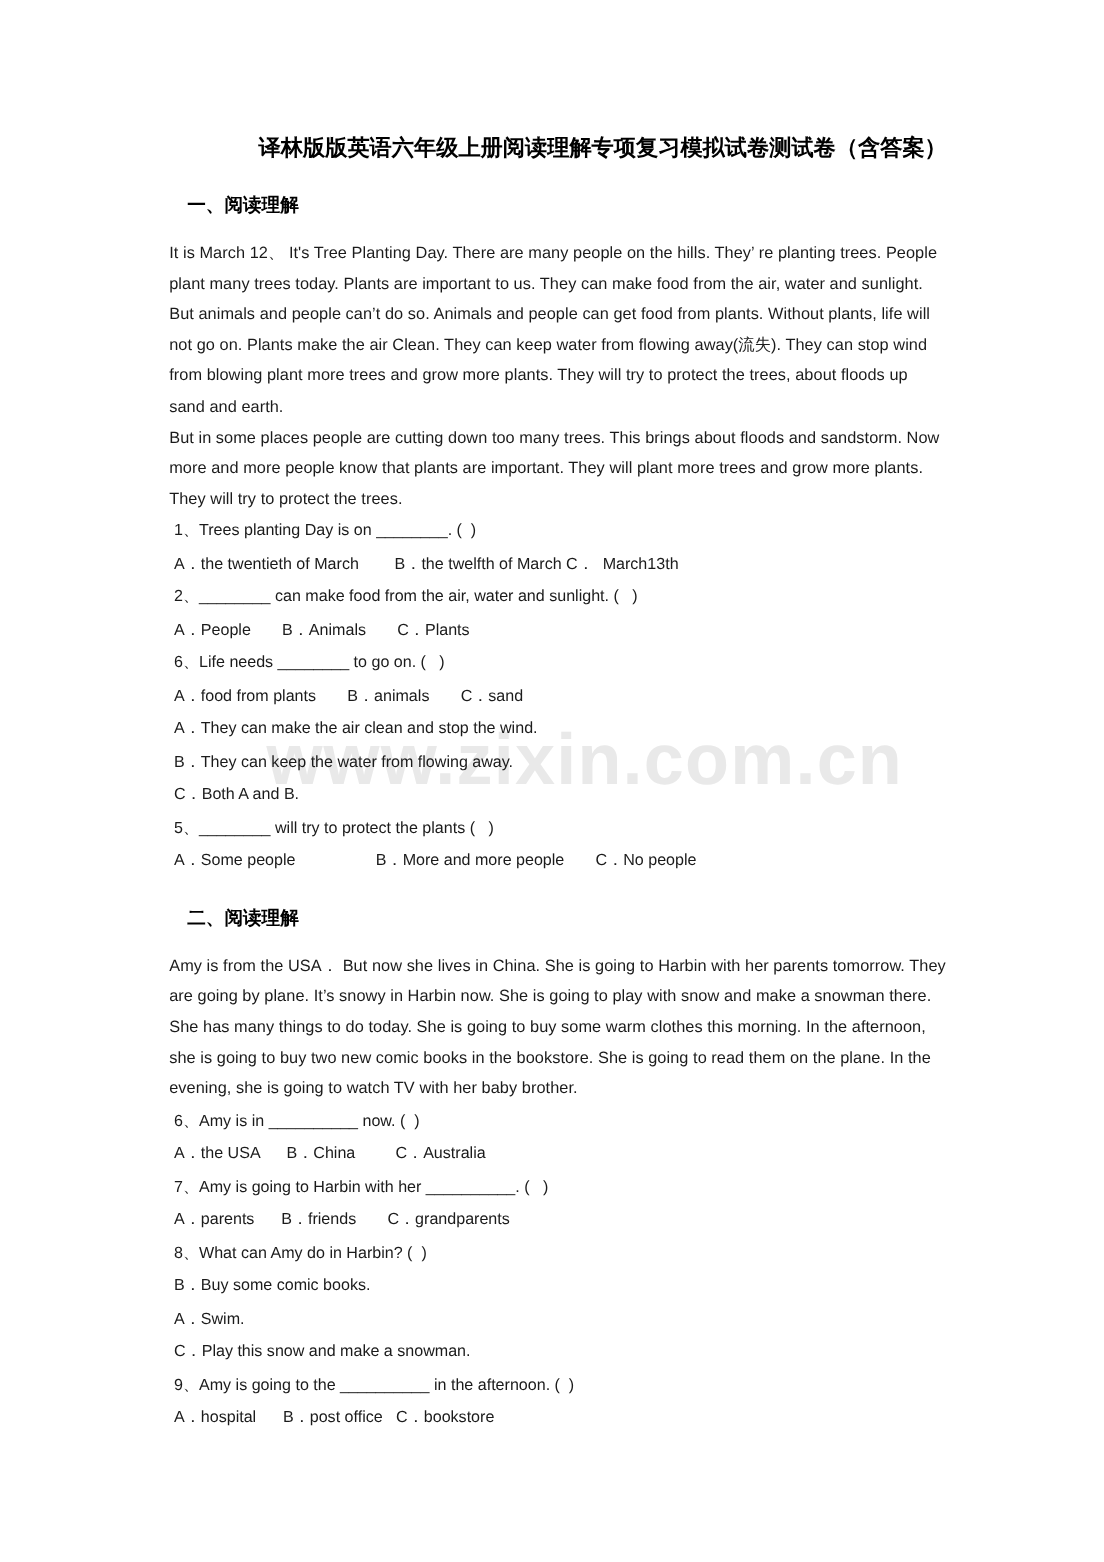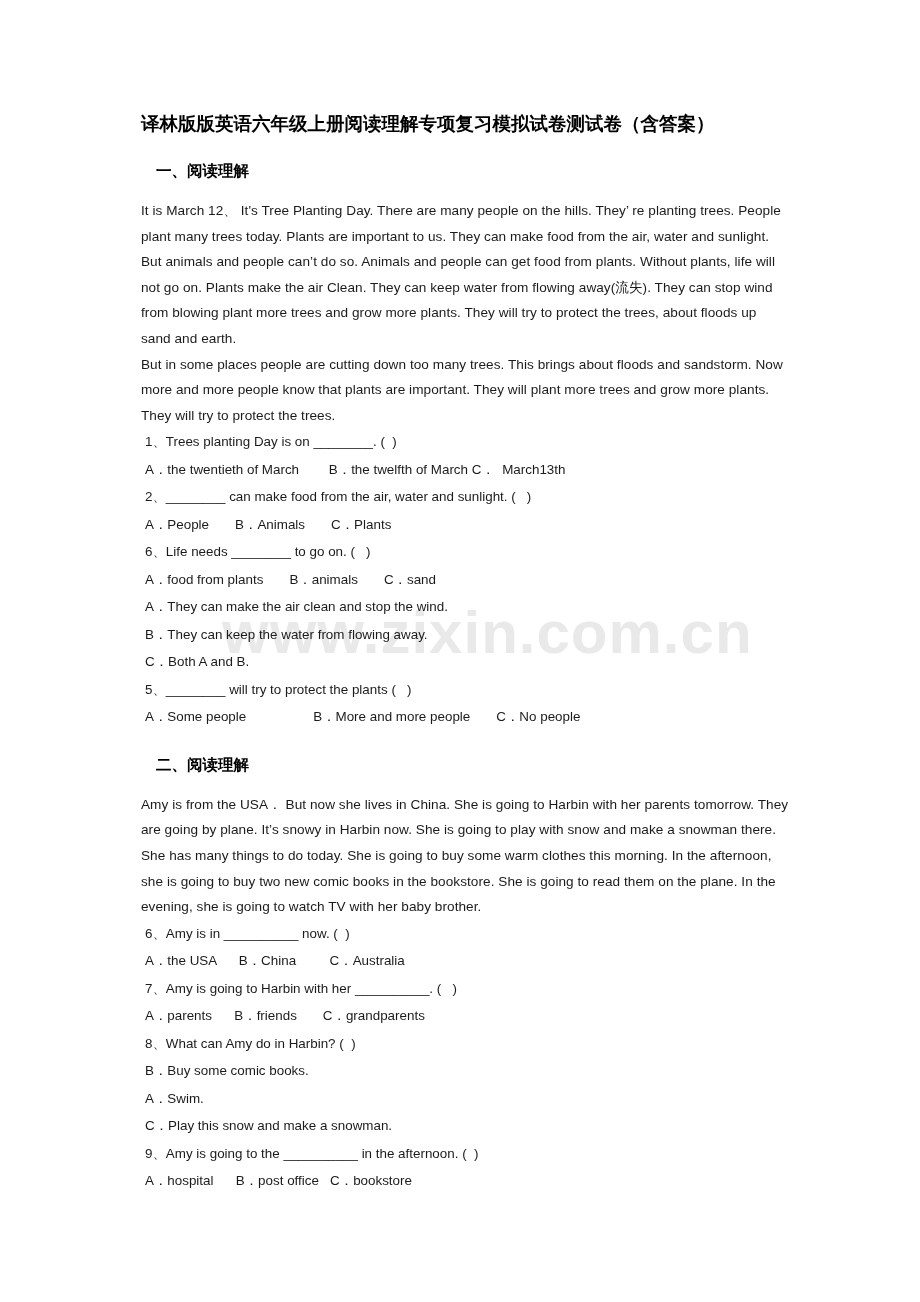--- a/index.html
+++ b/index.html
@@ -42,21 +42,21 @@
     left: 141px;
     top: 0;
     width: 648px;
     z-index: 2;
   }
   .doc-title {
     font-family: "DejaVu Sans", "Liberation Sans", sans-serif;
     font-weight: bold;
     font-size: 18.5px;
     line-height: 27px;
-    text-align: left;
+    text-align: right;
     margin: 0;
     padding-top: 110px;
     color: #000;
     letter-spacing: 0px;
   }
   .section-head {
     font-family: "DejaVu Sans", "Liberation Sans", sans-serif;
     font-weight: bold;
     font-size: 15.5px;
     line-height: 24px;

